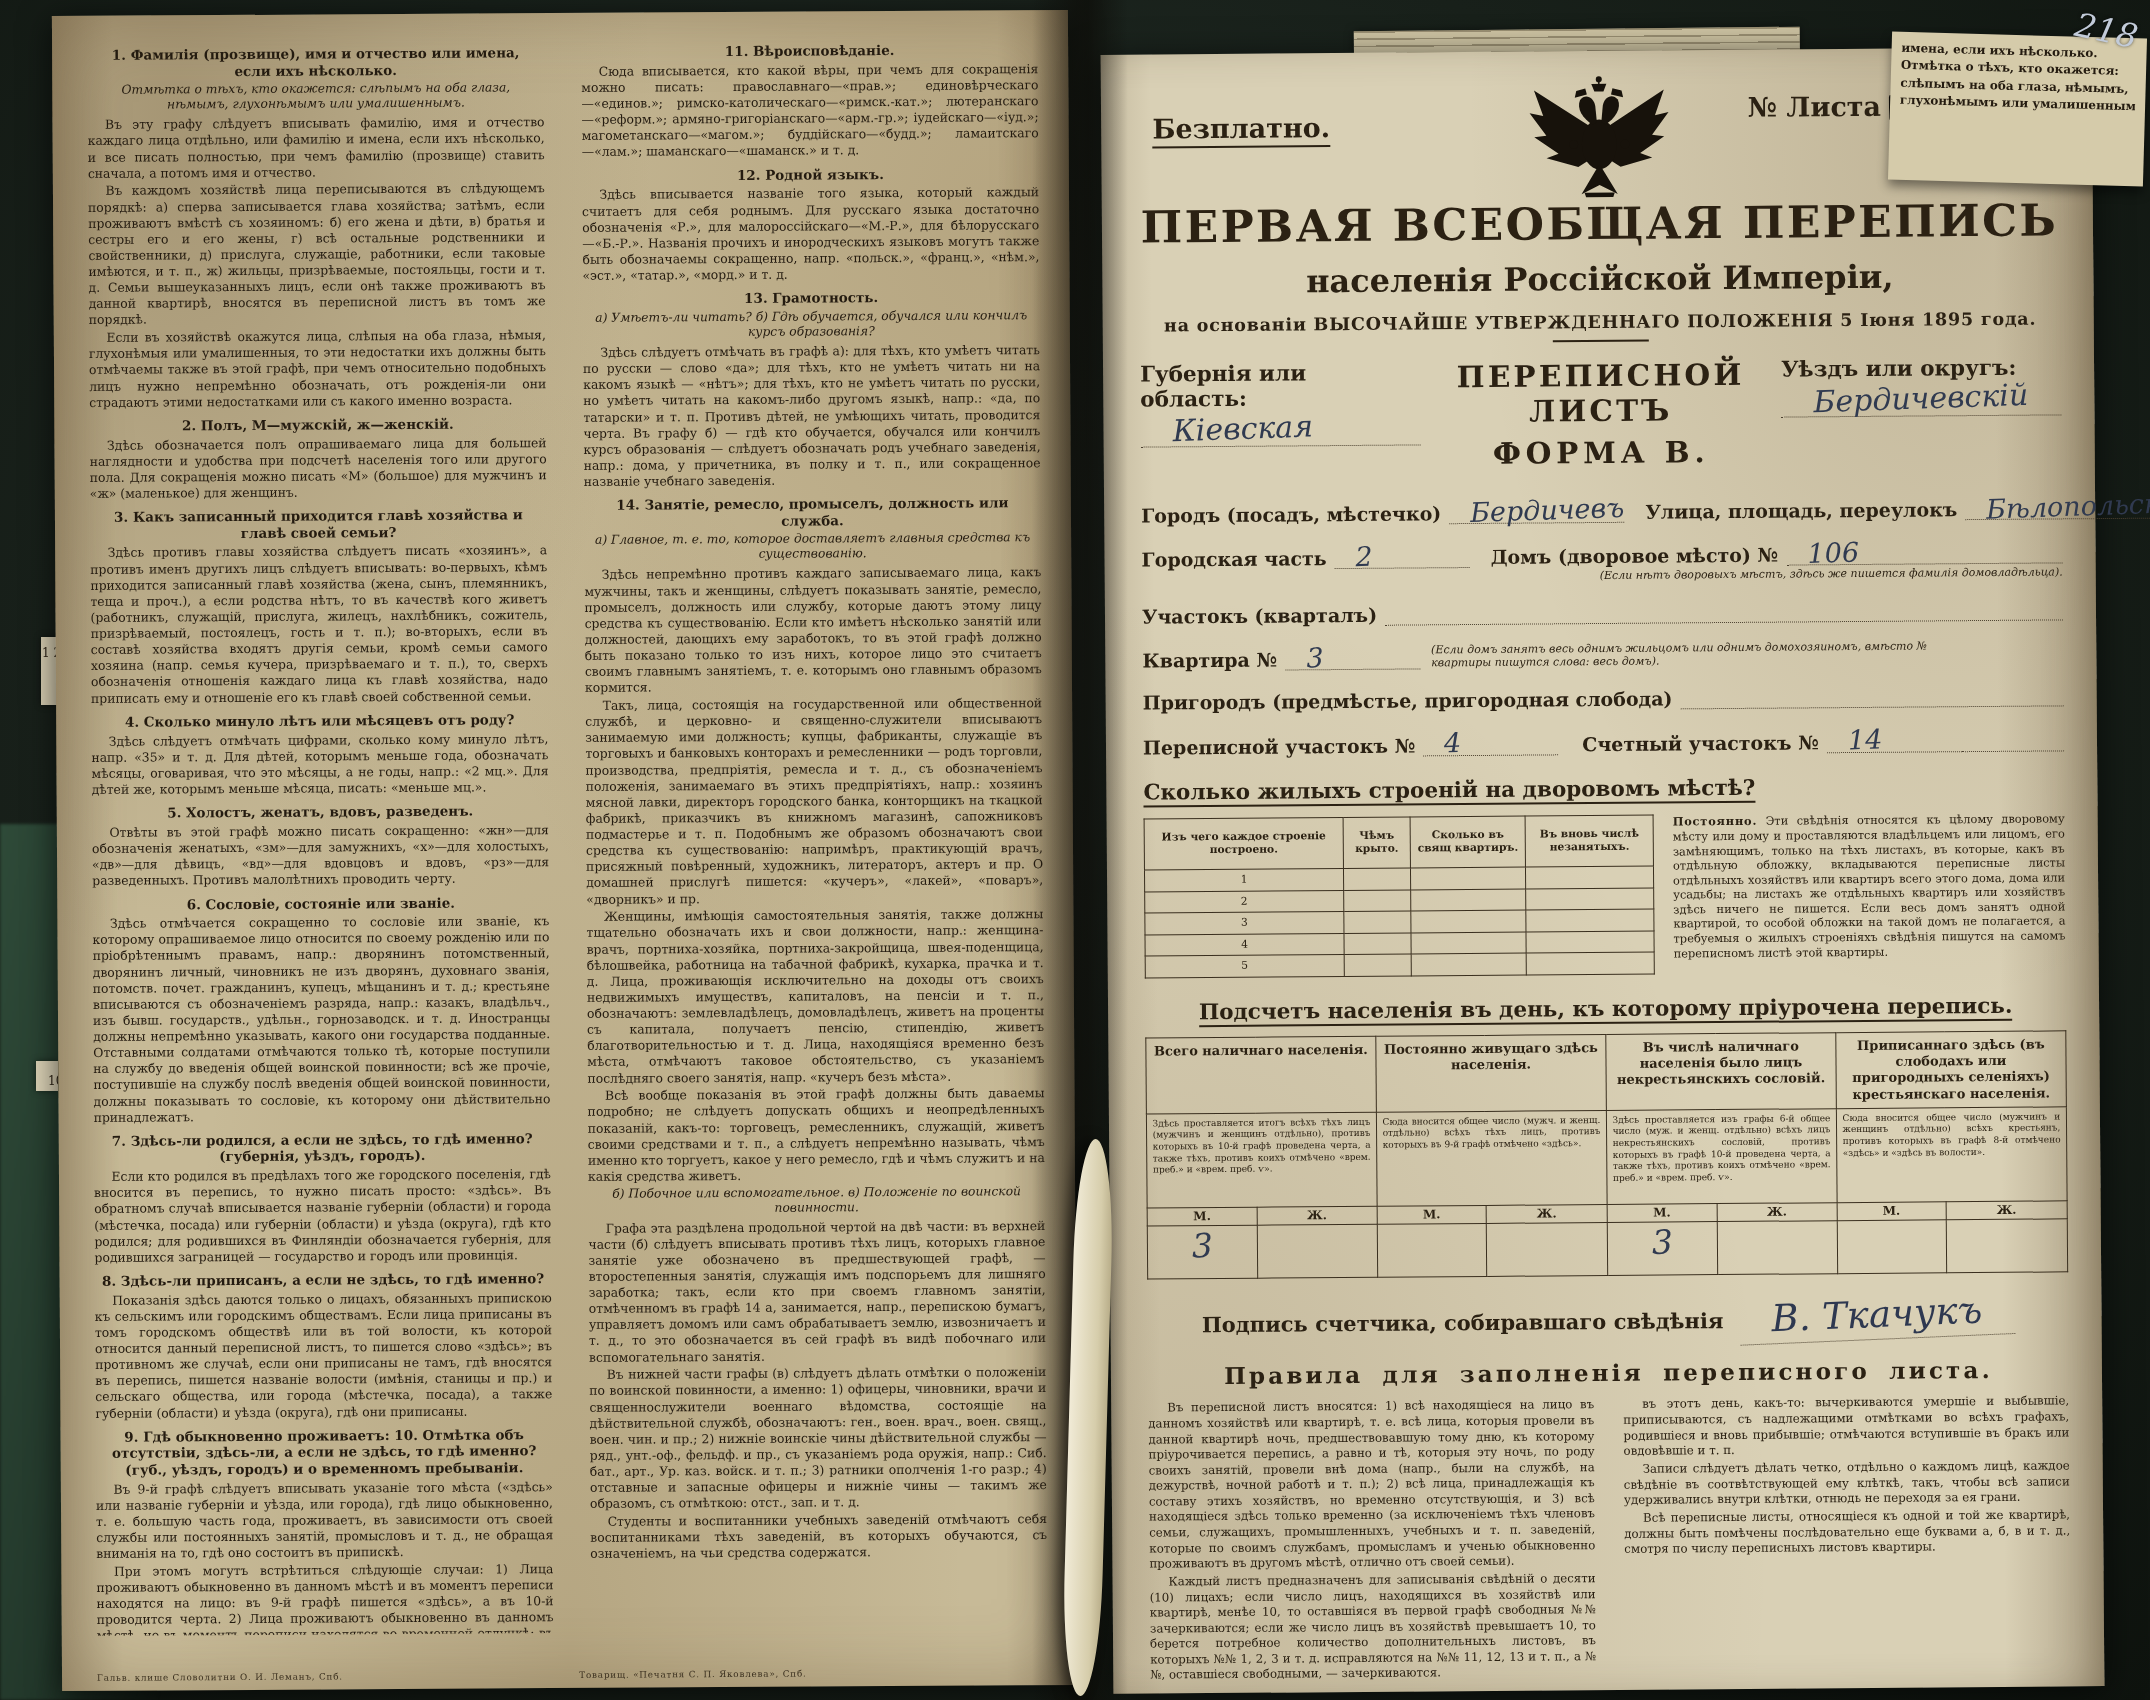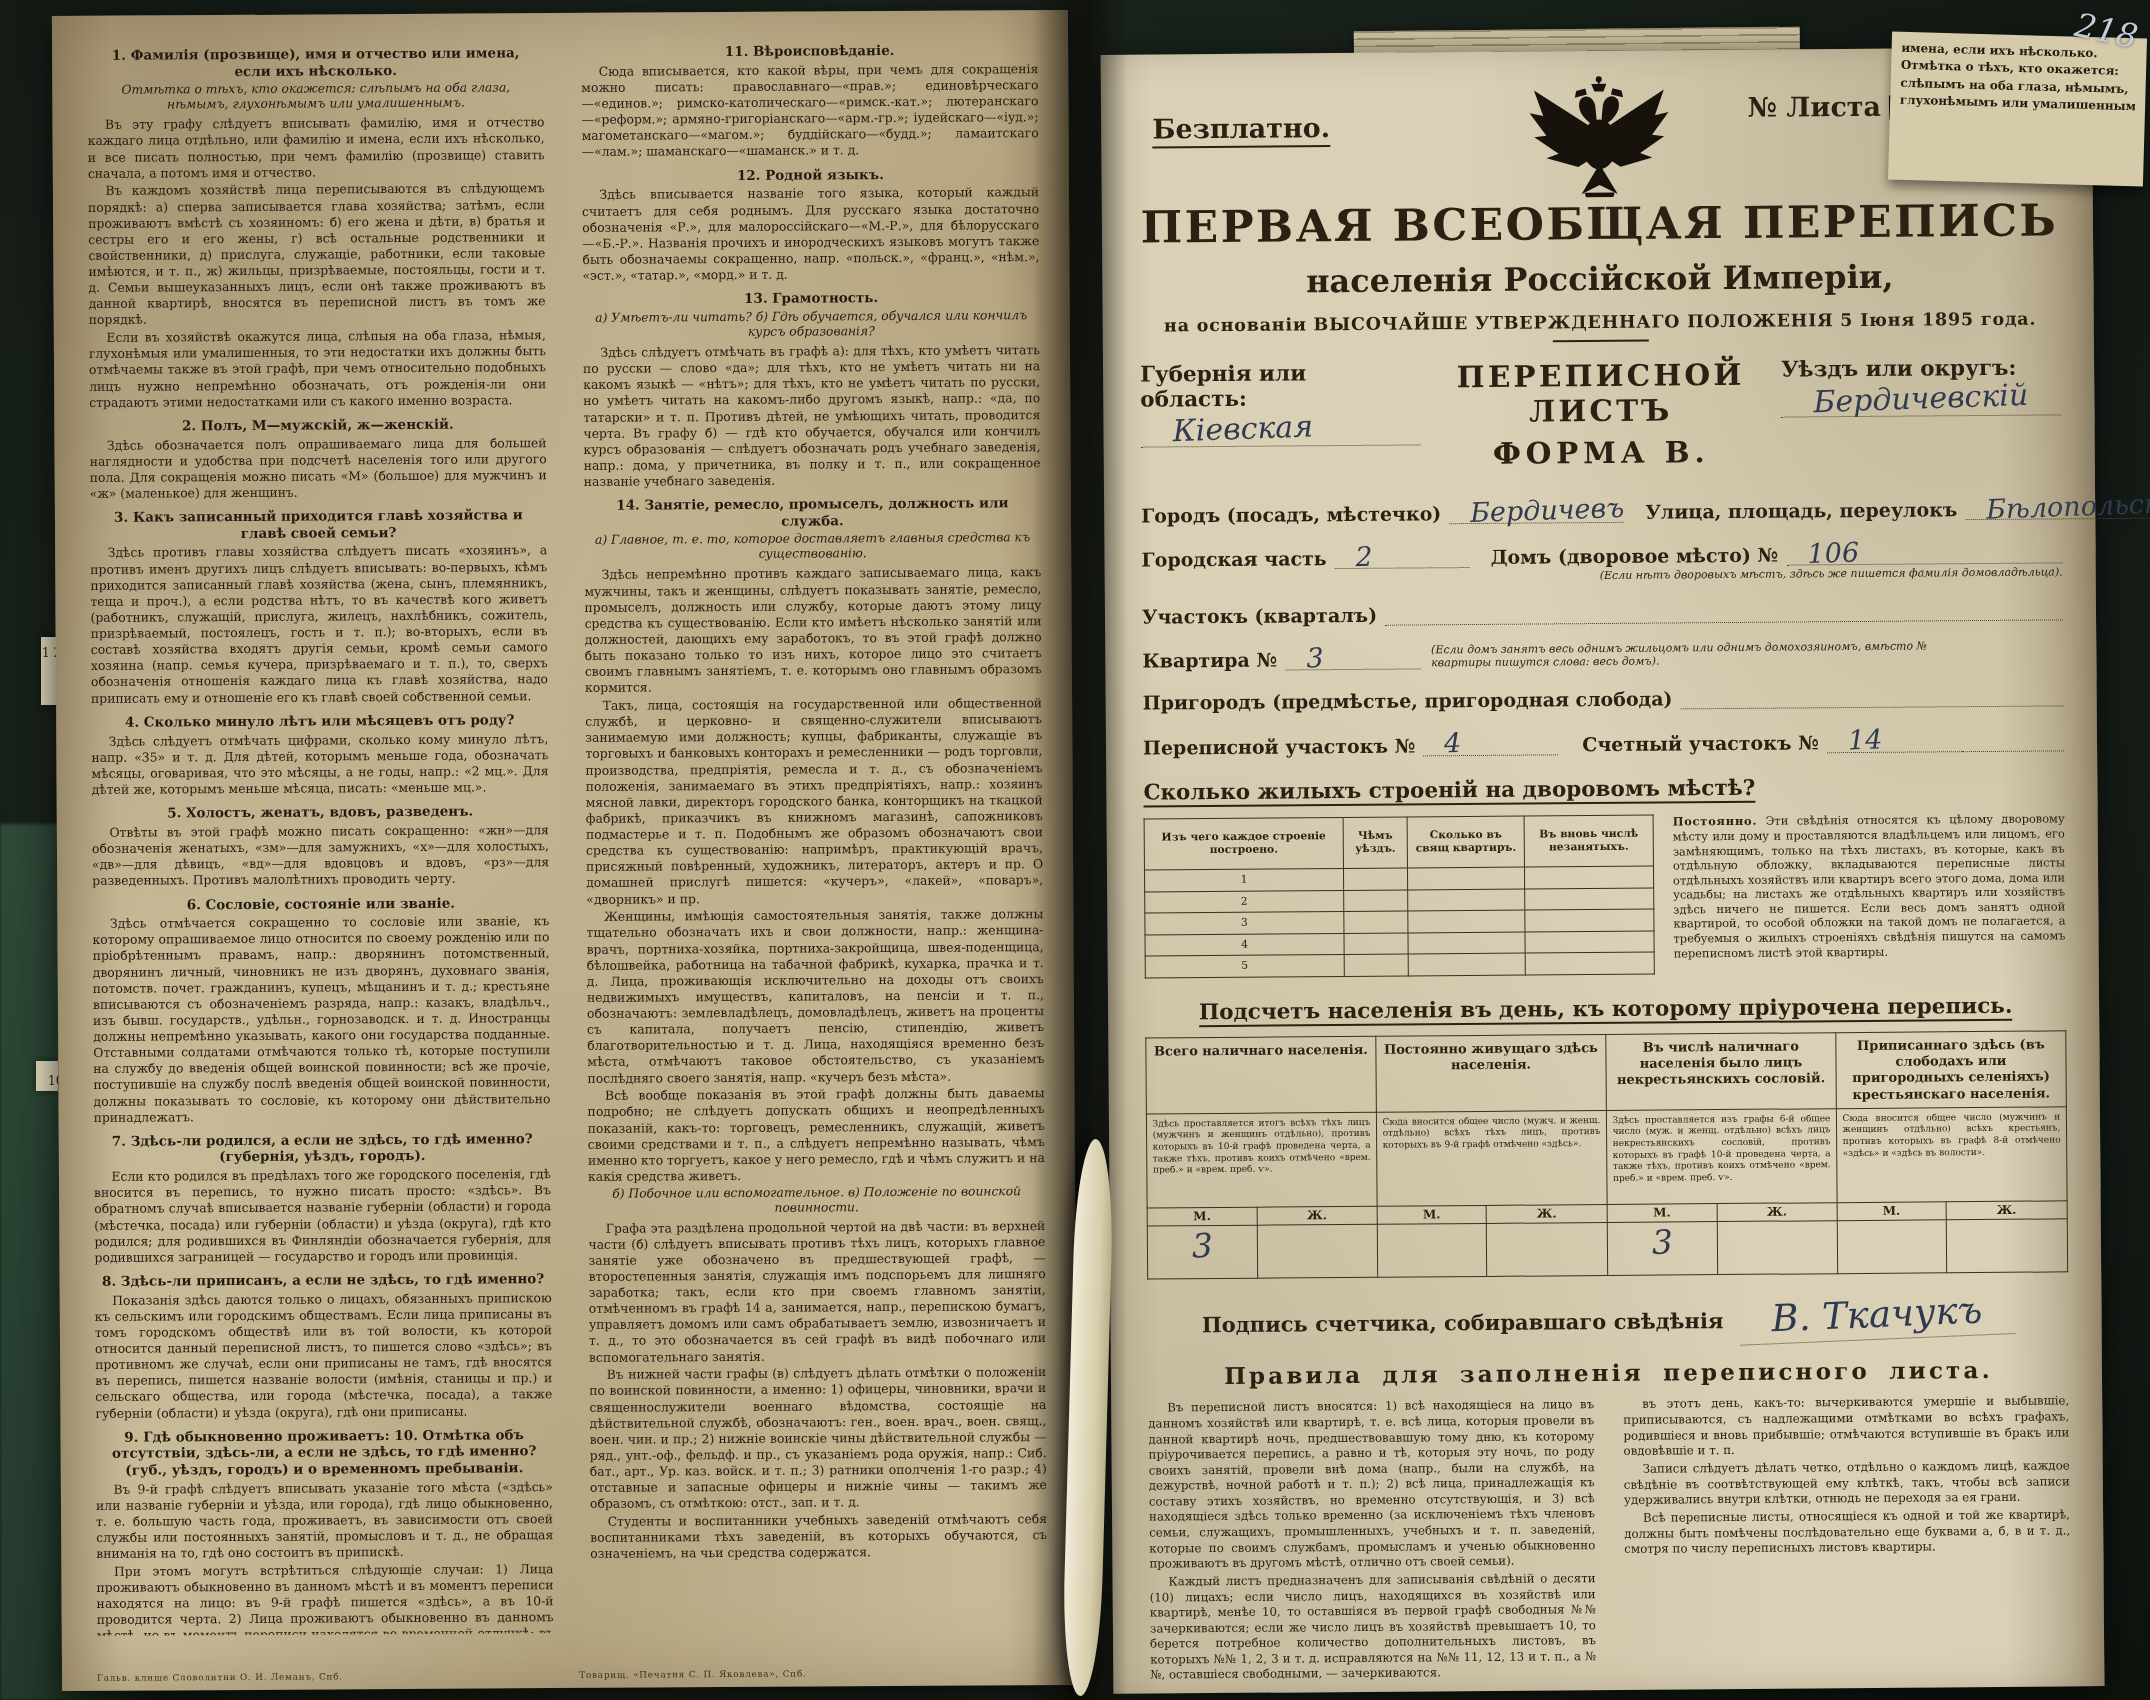--- a/index.html
+++ b/index.html
@@ -493,21 +493,21 @@
       </div>
     </div>
 
     <div class="bld-sec">
       <span class="sec-head">Сколько жилыхъ строеній на дворовомъ мѣстѣ?</span>
       <div class="bld-flex">
         <table class="bld">
           <thead>
             <tr>
               <th>Изъ чего каждое строеніе построено.</th>
-              <th>Чѣмъ уѣздъ.</th>
+              <th>Чѣмъ крыто.</th>
               <th>Сколько въ свящ квартиръ.</th>
               <th>Въ вновь числѣ незанятыхъ.</th>
             </tr>
           </thead>
           <tbody>
   <tr>
     <td class="bt-num">1</td>
     <td></td>
     <td></td>
     <td></td>

